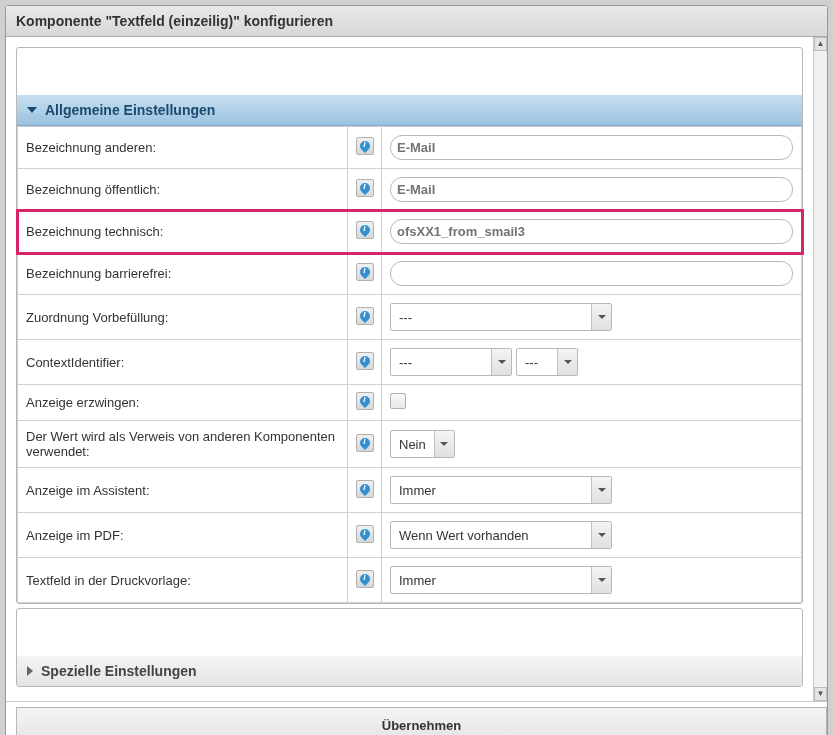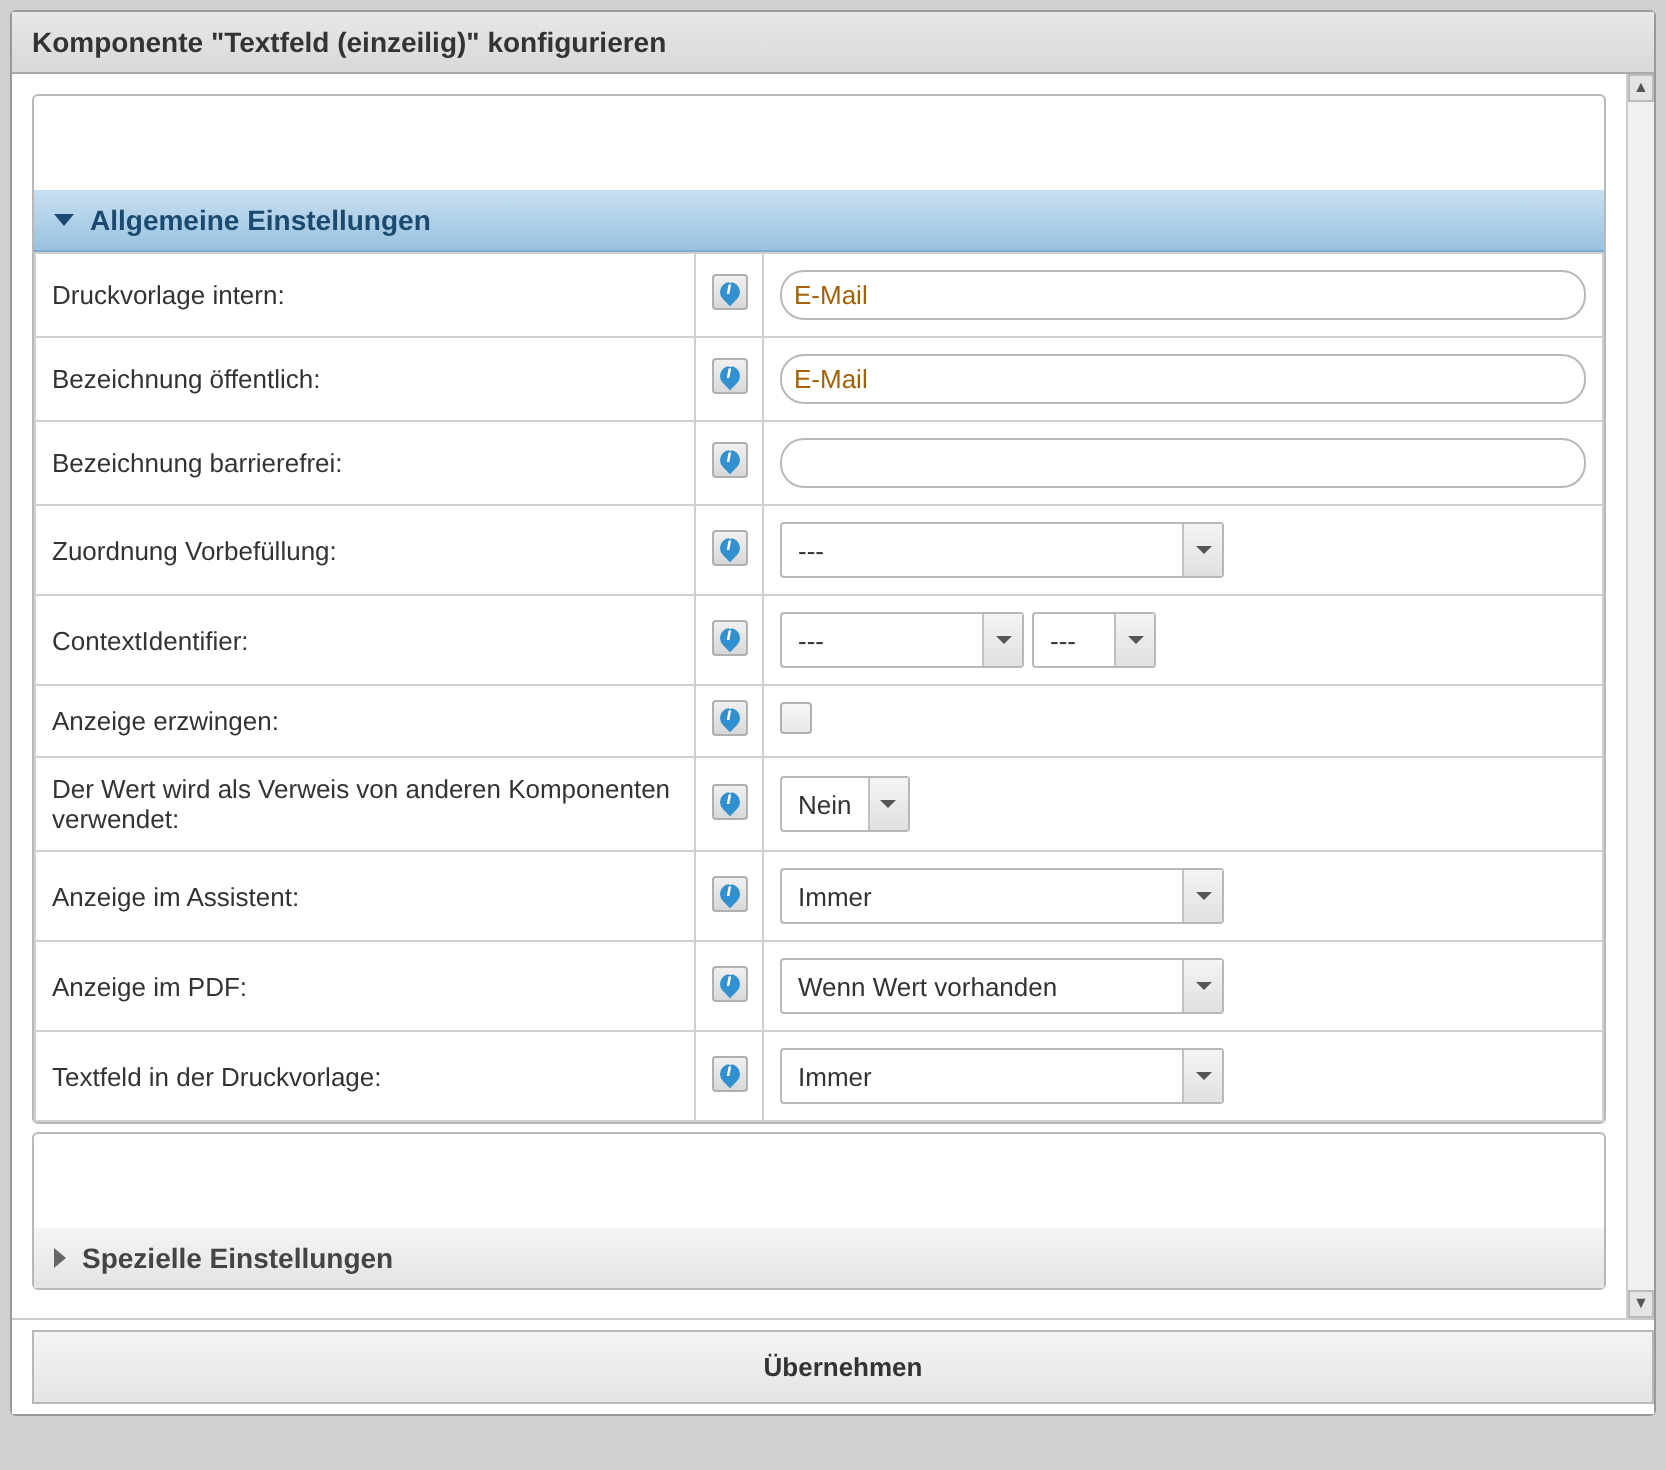--- a/index.html
+++ b/index.html
@@ -145,22 +145,22 @@
     color: #fff;
     z-index: 1;
     font-style: italic;
   }
   .value-cell input[type="text"] {
     width: 100%;
     padding: 4px 6px;
     border: 1px solid #b8b8b8;
     border-radius: 12px;
     font-size: 13px;
-    font-weight: normal;
-    color: #a16207;
+    font-weight: bold;
+    color: #737373;
   }
   .select-box {
     display: inline-flex;
     align-items: stretch;
     border: 1px solid #b8b8b8;
     border-radius: 2px;
     background: #fff;
     height: 28px;
   }
   .select-box .select-val {
@@ -237,28 +237,33 @@
     <div class="content-area">
 
       <div class="section">
         <div class="section-header expanded">
           <span class="triangle down"></span>
           <span>Allgemeine Einstellungen</span>
         </div>
         <table class="field-table">
           <tbody>
               <tr>
-            <td class="label-cell">Druckvorlage intern:</td>
+            <td class="label-cell">Bezeichnung anderen:</td>
             <td class="help-cell"><span class="help-icon"></span></td>
             <td class="value-cell"><input type="text" value="E-Mail" style=""></td>
           </tr>
           <tr>
             <td class="label-cell">Bezeichnung öffentlich:</td>
             <td class="help-cell"><span class="help-icon"></span></td>
             <td class="value-cell"><input type="text" value="E-Mail" style=""></td>
+          </tr>
+          <tr class="highlight">
+            <td class="label-cell">Bezeichnung technisch:</td>
+            <td class="help-cell"><span class="help-icon"></span></td>
+            <td class="value-cell"><input type="text" value="ofsXX1_from_smail3" style=""></td>
           </tr>
           <tr>
             <td class="label-cell">Bezeichnung barrierefrei:</td>
             <td class="help-cell"><span class="help-icon"></span></td>
             <td class="value-cell"><input type="text" value="" style=""></td>
           </tr>
           <tr>
             <td class="label-cell">Zuordnung Vorbefüllung:</td>
             <td class="help-cell"><span class="help-icon"></span></td>
             <td class="value-cell">

